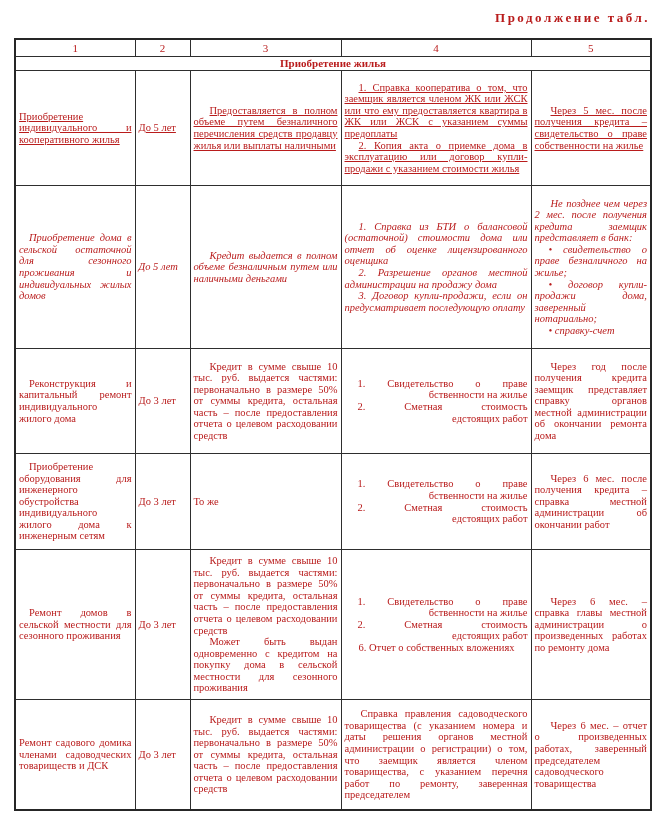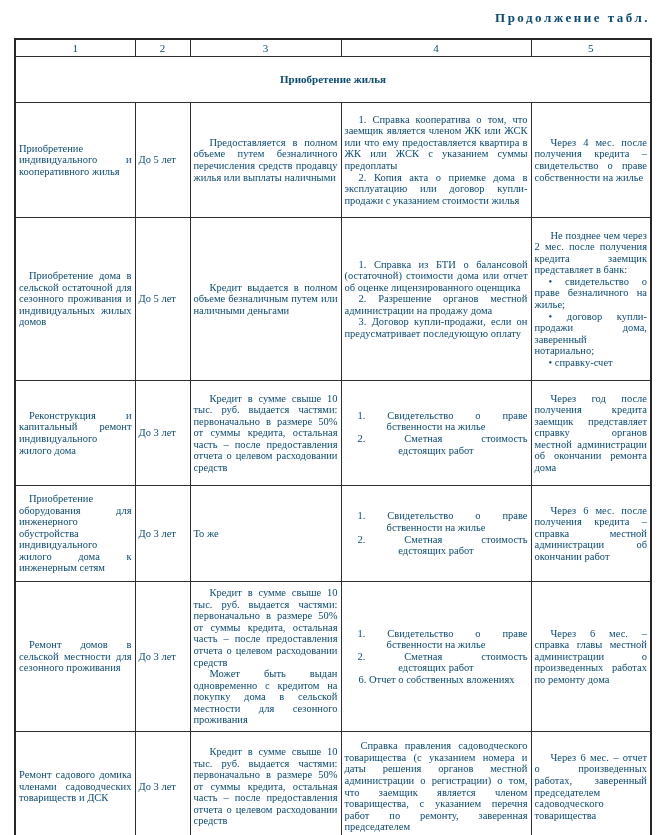--- a/index.html
+++ b/index.html
@@ -1,54 +1,54 @@
 <!DOCTYPE html>
 <html><head>
 <meta charset="utf-8">
 <style>
   html,body { margin:0; padding:0; background:#ffffff; }
   .page {
     position:relative; width:658px; height:835px; background:#ffffff;
-    font-family:"Liberation Serif","DejaVu Serif",serif; color:#0c4a6e;
+    font-family:"Liberation Serif","DejaVu Serif",serif; color:#b91c1c;
     overflow:hidden;
   }
   .cont-label {
     position:absolute; top:10px; right:8px;
     font-size:13px; font-weight:bold; letter-spacing:2.5px; white-space:nowrap;
   }
   table.doc {
     position:absolute; top:38px; left:14px; width:636px;
     border-collapse:collapse; table-layout:fixed;
     border:2px solid #262626;
   }
   table.doc td {
     border:1px solid #2e2e2e;
     padding:1px 3px;
     font-size:10.5px; line-height:1.1;
     vertical-align:middle;
     overflow:hidden;
     word-wrap:break-word;
   }
   tr.hdr td { height:16px; text-align:center; font-size:11px; padding:0; }
-  tr.sec td { height:13px; text-align:center; font-weight:bold; font-size:11px; padding:16px; line-height:13px; }
-  tr.r1 td { height:112px; }
-  tr.r2 td { height:160px; }
+  tr.sec td { height:13px; text-align:center; font-weight:bold; font-size:11px; padding:0; line-height:13px; }
+  tr.r1 td { height:112px;text-decoration:underline; }
+  tr.r2 td { height:160px;font-style:italic; }
   tr.r3 td { height:102px; }
   tr.r4 td { height:93px;margin-left:12px; }
   tr.r5 td { height:147px; }
   tr.r6 td { height:107px; }
   td.vt { vertical-align:top; }
   p { margin:0; text-align:justify; }
   p.ind { text-indent:14px; }
   p.ind16 { text-indent:16px; }
   p.blt { text-indent:14px; }
   p.ctr { text-align:left; text-indent:0; }
   td.c1 p.pind { text-indent:10px; }
   .jl { display:block; text-align:justify; text-align-last:justify; -moz-text-align-last:justify; text-indent:13px; }
-  .cl { display:block; text-align:center; }
+  .cl { display:block; text-align:right; }
 </style>
 </head>
 <body>
 
 <div class="page">
 
   <div class="cont-label">Продолжение табл.</div>
 
   <table class="doc">
     <colgroup>
@@ -80,21 +80,21 @@
         <p class="ctr">До 5 лет</p>
       </td>
       <td>
         <p class="ind16">Предоставляется в полном объеме путем безналичного перечисления средств продавцу жилья или выплаты наличными</p>
       </td>
       <td class="vt">
         <p class="ind">1. Справка кооператива о том, что заемщик является членом ЖК или ЖСК или что ему предоставляется квартира в ЖК или ЖСК с указанием суммы предоплаты</p>
         <p class="ind">2. Копия акта о приемке дома в эксплуатацию или договор купли-продажи с указанием стоимости жилья</p>
       </td>
       <td>
-        <p class="ind16">Через 4 мес. после получения кредита – свидетельство о праве собственности на жилье</p>
+        <p class="ind16">Через 5 мес. после получения кредита – свидетельство о праве собственности на жилье</p>
       </td>
     </tr>
 
     <tr class="r2">
       <td class="c1">
         <p class="pind">Приобретение дома в сельской остаточной для сезонного проживания и индивидуальных жилых домов</p>
       </td>
       <td>
         <p class="ctr">До 5 лет</p>
       </td>

